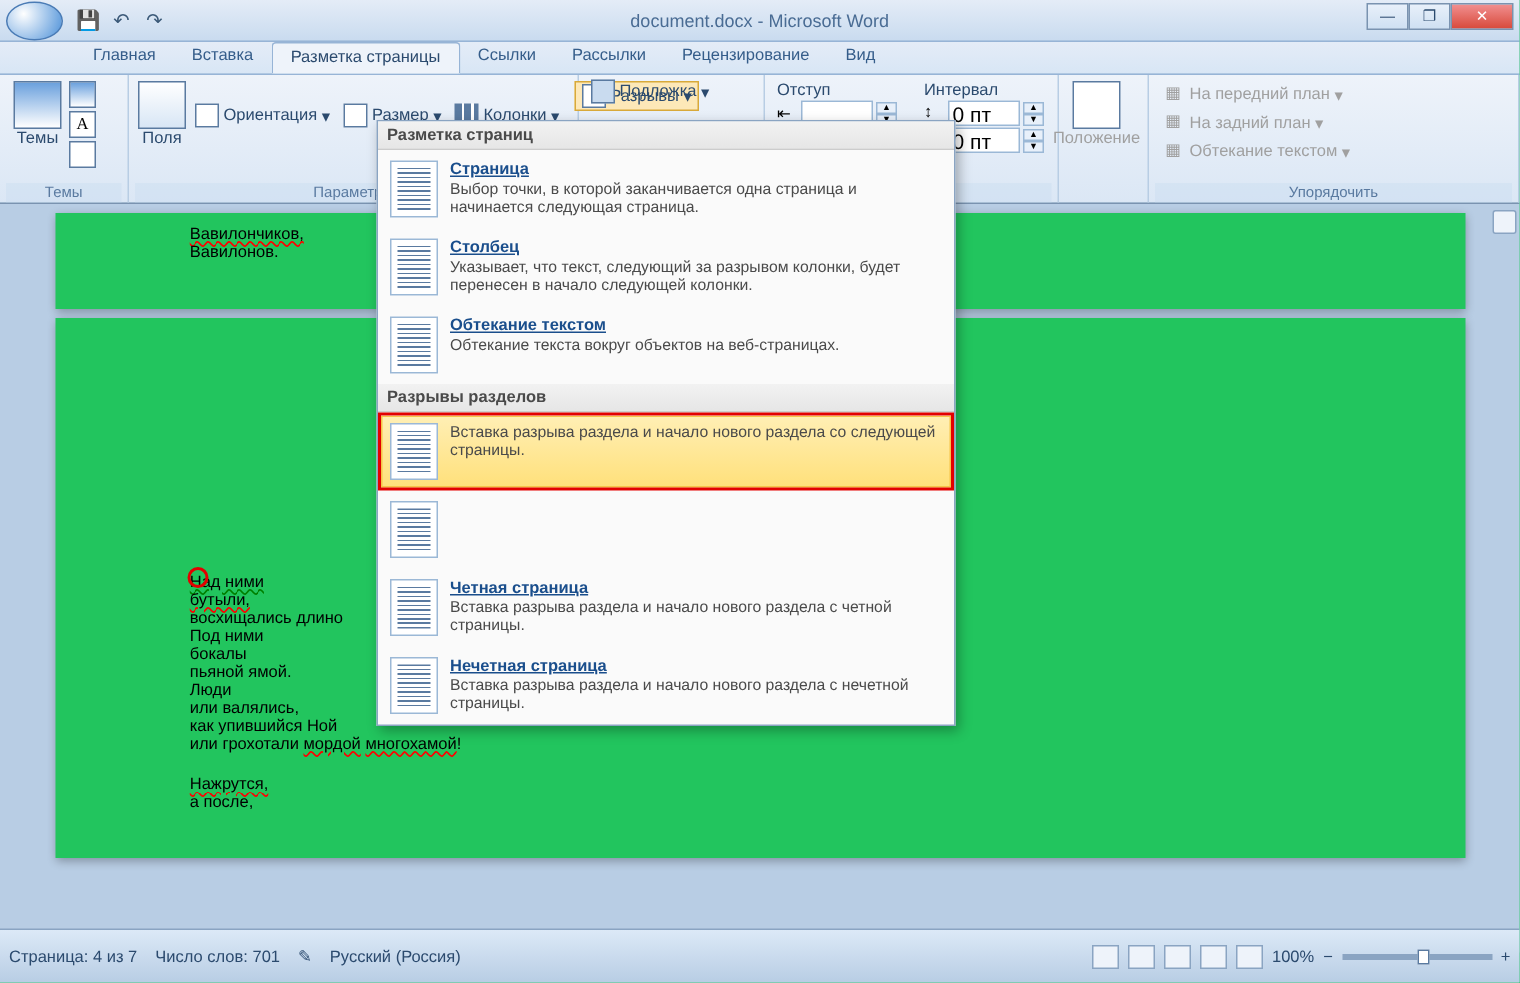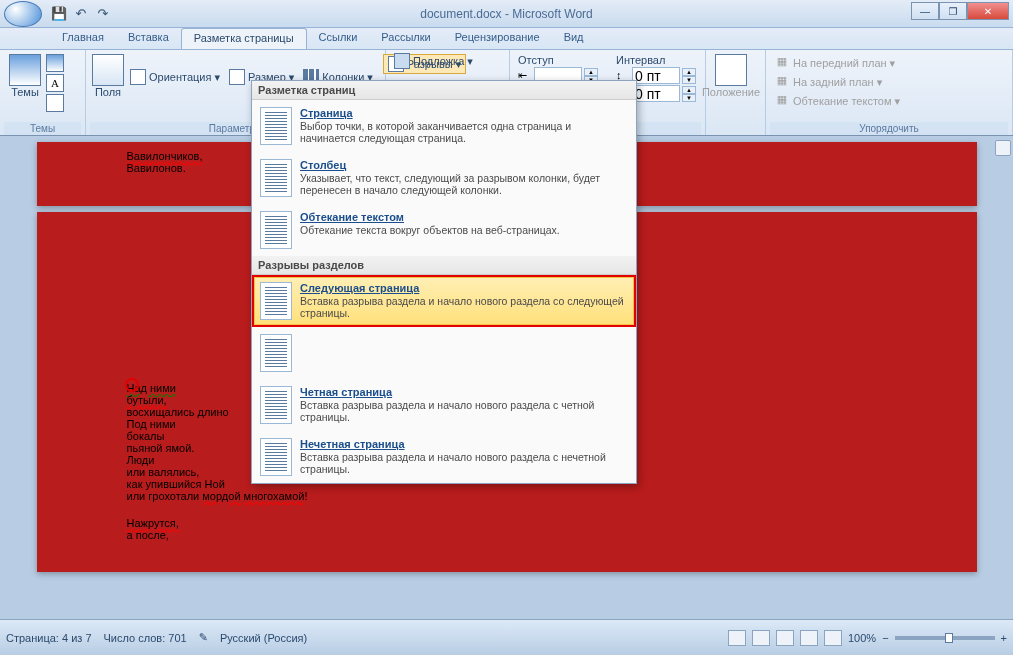--- a/index.html
+++ b/index.html
@@ -47,21 +47,21 @@
 .dd-header { background:linear-gradient(#f2f2f2,#e6e6e6); padding:3px 6px; font-weight:bold; color:#4a4a4a; border-bottom:1px solid #ccc; }
 .dd-item { display:flex; padding:5px 6px; gap:8px; cursor:pointer; border:2px solid transparent; }
 .dd-item.highlight { background:linear-gradient(#ffefb5,#ffe07a); border:2px solid #e30000; box-shadow:inset 0 0 0 1px #f5c447; }
 .dd-thumb { width:32px; height:38px; background:#fff; border:1px solid #9bb8d6; flex-shrink:0; position:relative; }
 .dd-thumb::before { content:""; position:absolute; inset:4px; background:repeating-linear-gradient(#5a7aa0 0 1px,transparent 1px 3px); }
 .dd-title { color:#1a4e8c; text-decoration:underline; font-weight:bold; display:block; margin-bottom:1px; }
 .dd-desc { color:#4a4a4a; font-size:10.5px; line-height:12px; }
 
 
 .docarea { position:absolute; top:136px; left:0; right:0; bottom:20px; background:#b8cde4; overflow:hidden; }
-.page { background:#b91c1c; margin:6px auto; width:940px; padding:6px 14px 50px 90px; font-family:"Courier New",monospace; font-size:13px; color:#000; box-shadow:0 2px 6px rgba(0,0,0,0.3); position:relative; }
+.page { background:#22c55e; margin:6px auto; width:940px; padding:6px 14px 50px 90px; font-family:"Courier New",monospace; font-size:13px; color:#000; box-shadow:0 2px 6px rgba(0,0,0,0.3); position:relative; }
 .page.page1 { height:64px; padding-top:8px; padding-bottom:8px; }
 .page.page2 { height:360px; padding-top:170px; }
 .page .wavy { text-decoration:underline wavy red; }
 .page .wavy-g { text-decoration:underline wavy green; }
 .cursor-mark { position:absolute; left:88px; top:166px; width:14px; height:14px; border:2px solid #e30000; border-radius:50%; }
 
 
 .statusbar { position:absolute; bottom:0; left:0; right:0; height:36px; background:linear-gradient(#dce9f7,#b8cde4); display:flex; align-items:center; padding:0 6px; gap:12px; color:#2b4a6e; font-size:11px; border-top:1px solid #8aa4c2; }
 .statusbar .right { margin-left:auto; display:flex; align-items:center; gap:6px; }
 .zoom-slider { width:100px; height:4px; background:#8aa4c2; position:relative; }
@@ -208,21 +208,21 @@
     <div class="dd-thumb"></div>
     <div><span class="dd-title">Столбец</span><span class="dd-desc">Указывает, что текст, следующий за разрывом колонки, будет перенесен в начало следующей колонки.</span></div>
   </div>
   <div class="dd-item">
     <div class="dd-thumb"></div>
     <div><span class="dd-title">Обтекание текстом</span><span class="dd-desc">Обтекание текста вокруг объектов на веб-страницах.</span></div>
   </div>
   <div class="dd-header">Разрывы разделов</div>
   <div class="dd-item highlight">
     <div class="dd-thumb"></div>
-    <div><span class="dd-title">Следующая страница</span><span class="dd-desc">Вставка разрыва раздела и начало нового раздела со следующей страницы.</span></div>
+    <div><span class="dd-desc">Вставка разрыва раздела и начало нового раздела со следующей страницы.</span></div>
   </div>
   <div class="dd-item">
     <div class="dd-thumb"></div>
   </div>
   <div class="dd-item">
     <div class="dd-thumb"></div>
     <div><span class="dd-title">Четная страница</span><span class="dd-desc">Вставка разрыва раздела и начало нового раздела с четной страницы.</span></div>
   </div>
   <div class="dd-item">
     <div class="dd-thumb"></div>

